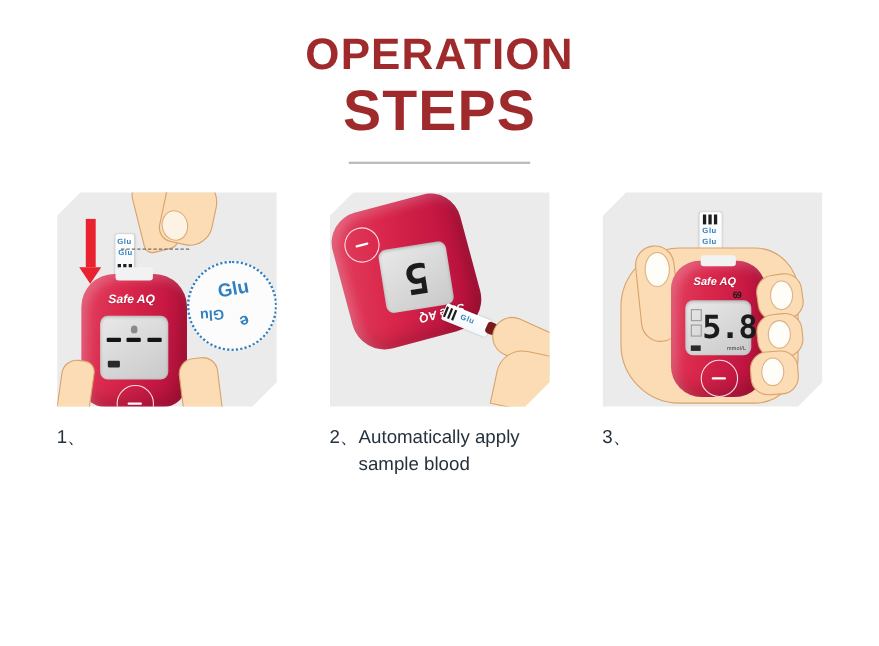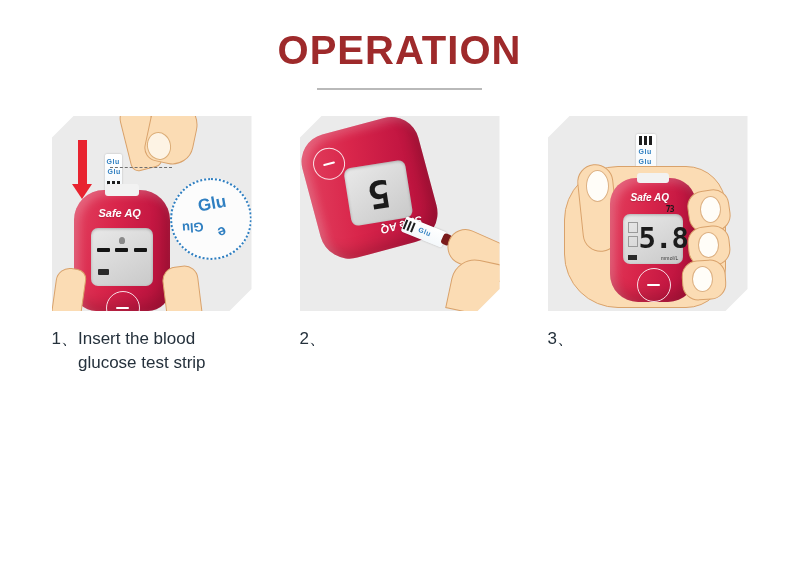--- a/index.html
+++ b/index.html
@@ -166,20 +166,21 @@
     font-size:8px;font-weight:bold;color:#1b1b1b;letter-spacing:-1px;
   }
 </style>
 </head>
 <body>
 
 <div class="page">
 
   <div class="header">
     <div class="title-line1">OPERATION</div>
+    <div class="title-line2">STEPS</div>
     <div class="title-rule"></div>
   </div>
 
 
   <div class="steps">
 
     <div class="step">
       <div class="panel">
 
         <div class="arrow"></div>
@@ -223,21 +224,20 @@
             <i style="width:13px;height:2px;margin:1px 0;"></i>
           </div>
         </div>
 
         <div class="hand-bottom" style="left:2px;top:152px;width:28px;height:50px;border-radius:14px 10px 0 0;transform:rotate(8deg);"></div>
         <div class="hand-bottom" style="left:112px;top:150px;width:34px;height:52px;border-radius:14px 14px 0 0;transform:rotate(-7deg);"></div>
       </div>
 
       <div class="caption">
         <span class="cap-num">1、</span>
-        <span class="cap-text">Insert the blood glucose test strip</span>
       </div>
     </div>
 
     <div class="step">
       <div class="panel">
 
         <div style="position:absolute;left:10px;top:8px;width:120px;height:130px;transform:rotate(-15deg);">
           <div class="meter" style="left:0;top:0;width:120px;height:128px;border-radius:28px 28px 30px 30px;">
             <div class="pwr" style="left:11px;top:14px;width:30px;height:30px;">
               <i style="width:12px;height:2px;margin:1px 0;"></i>
@@ -258,20 +258,21 @@
           <div class="glu" style="left:16px;top:4px;">Glu</div>
         </div>
         <div style="position:absolute;left:142px;top:118px;width:9px;height:11px;background:#7a1b1b;border-radius:3px;transform:rotate(24deg);"></div>
 
         <div style="position:absolute;left:146px;top:120px;width:68px;height:34px;background:#fbdcb4;border:1.5px solid #d9a26b;border-radius:18px 6px 6px 18px;transform:rotate(24deg);"></div>
         <div style="position:absolute;left:150px;top:146px;width:70px;height:52px;background:#fbdcb4;border:1.5px solid #d9a26b;border-radius:24px 8px 0 0;transform:rotate(12deg);"></div>
       </div>
 
       <div class="caption">
         <span class="cap-num">2、</span>
+        <span class="cap-text">Automatically apply sample blood</span>
       </div>
     </div>
 
     <div class="step">
       <div class="panel">
 
         <div class="strip" style="left:88px;top:18px;width:20px;height:48px;">
           <div class="bars" style="top:2px;height:9px;">
             <b></b>
               <b></b>
@@ -288,21 +289,21 @@
 
         <div class="palm" style="left:16px;top:50px;width:160px;height:140px;border-radius:54px 40px 40px 54px;"></div>
 
         <div class="palm" style="left:32px;top:48px;width:34px;height:86px;border-radius:18px;transform:rotate(-6deg);"></div>
         <div class="nail" style="left:38px;top:54px;width:21px;height:30px;"></div>
 
         <div class="meter" style="left:62px;top:62px;width:86px;height:124px;border-radius:26px 26px 28px 28px;">
           <div style="position:absolute;left:27px;top:-5px;width:32px;height:10px;background:#f2f2f2;border-radius:3px;"></div>
           <div class="brand" style="left:21px;top:14px;font-size:10px;">Safe AQ</div>
           <div class="screen" style="left:13px;top:36px;width:60px;height:50px;">
-            <div class="seg88" style="right:9px;top:-9px;">73</div>
+            <div class="seg88" style="right:9px;top:-9px;">69</div>
             <div class="lcd-digit" style="position:absolute;left:16px;top:7px;font-size:29px;letter-spacing:-1px;">5.8</div>
             <div style="position:absolute;left:5px;top:8px;width:8px;height:9px;border:1px solid #9a9a9a;"></div>
             <div style="position:absolute;left:5px;top:22px;width:8px;height:9px;border:1px solid #9a9a9a;"></div>
             <div style="position:absolute;left:5px;bottom:4px;width:9px;height:5px;background:#2a2a2a;"></div>
             <div class="mmol" style="right:4px;bottom:3px;">mmol/L</div>
           </div>
           <div class="pwr" style="left:27px;top:90px;width:32px;height:32px;">
             <i style="width:13px;height:2px;margin:1px 0;"></i>
           </div>
         </div>

